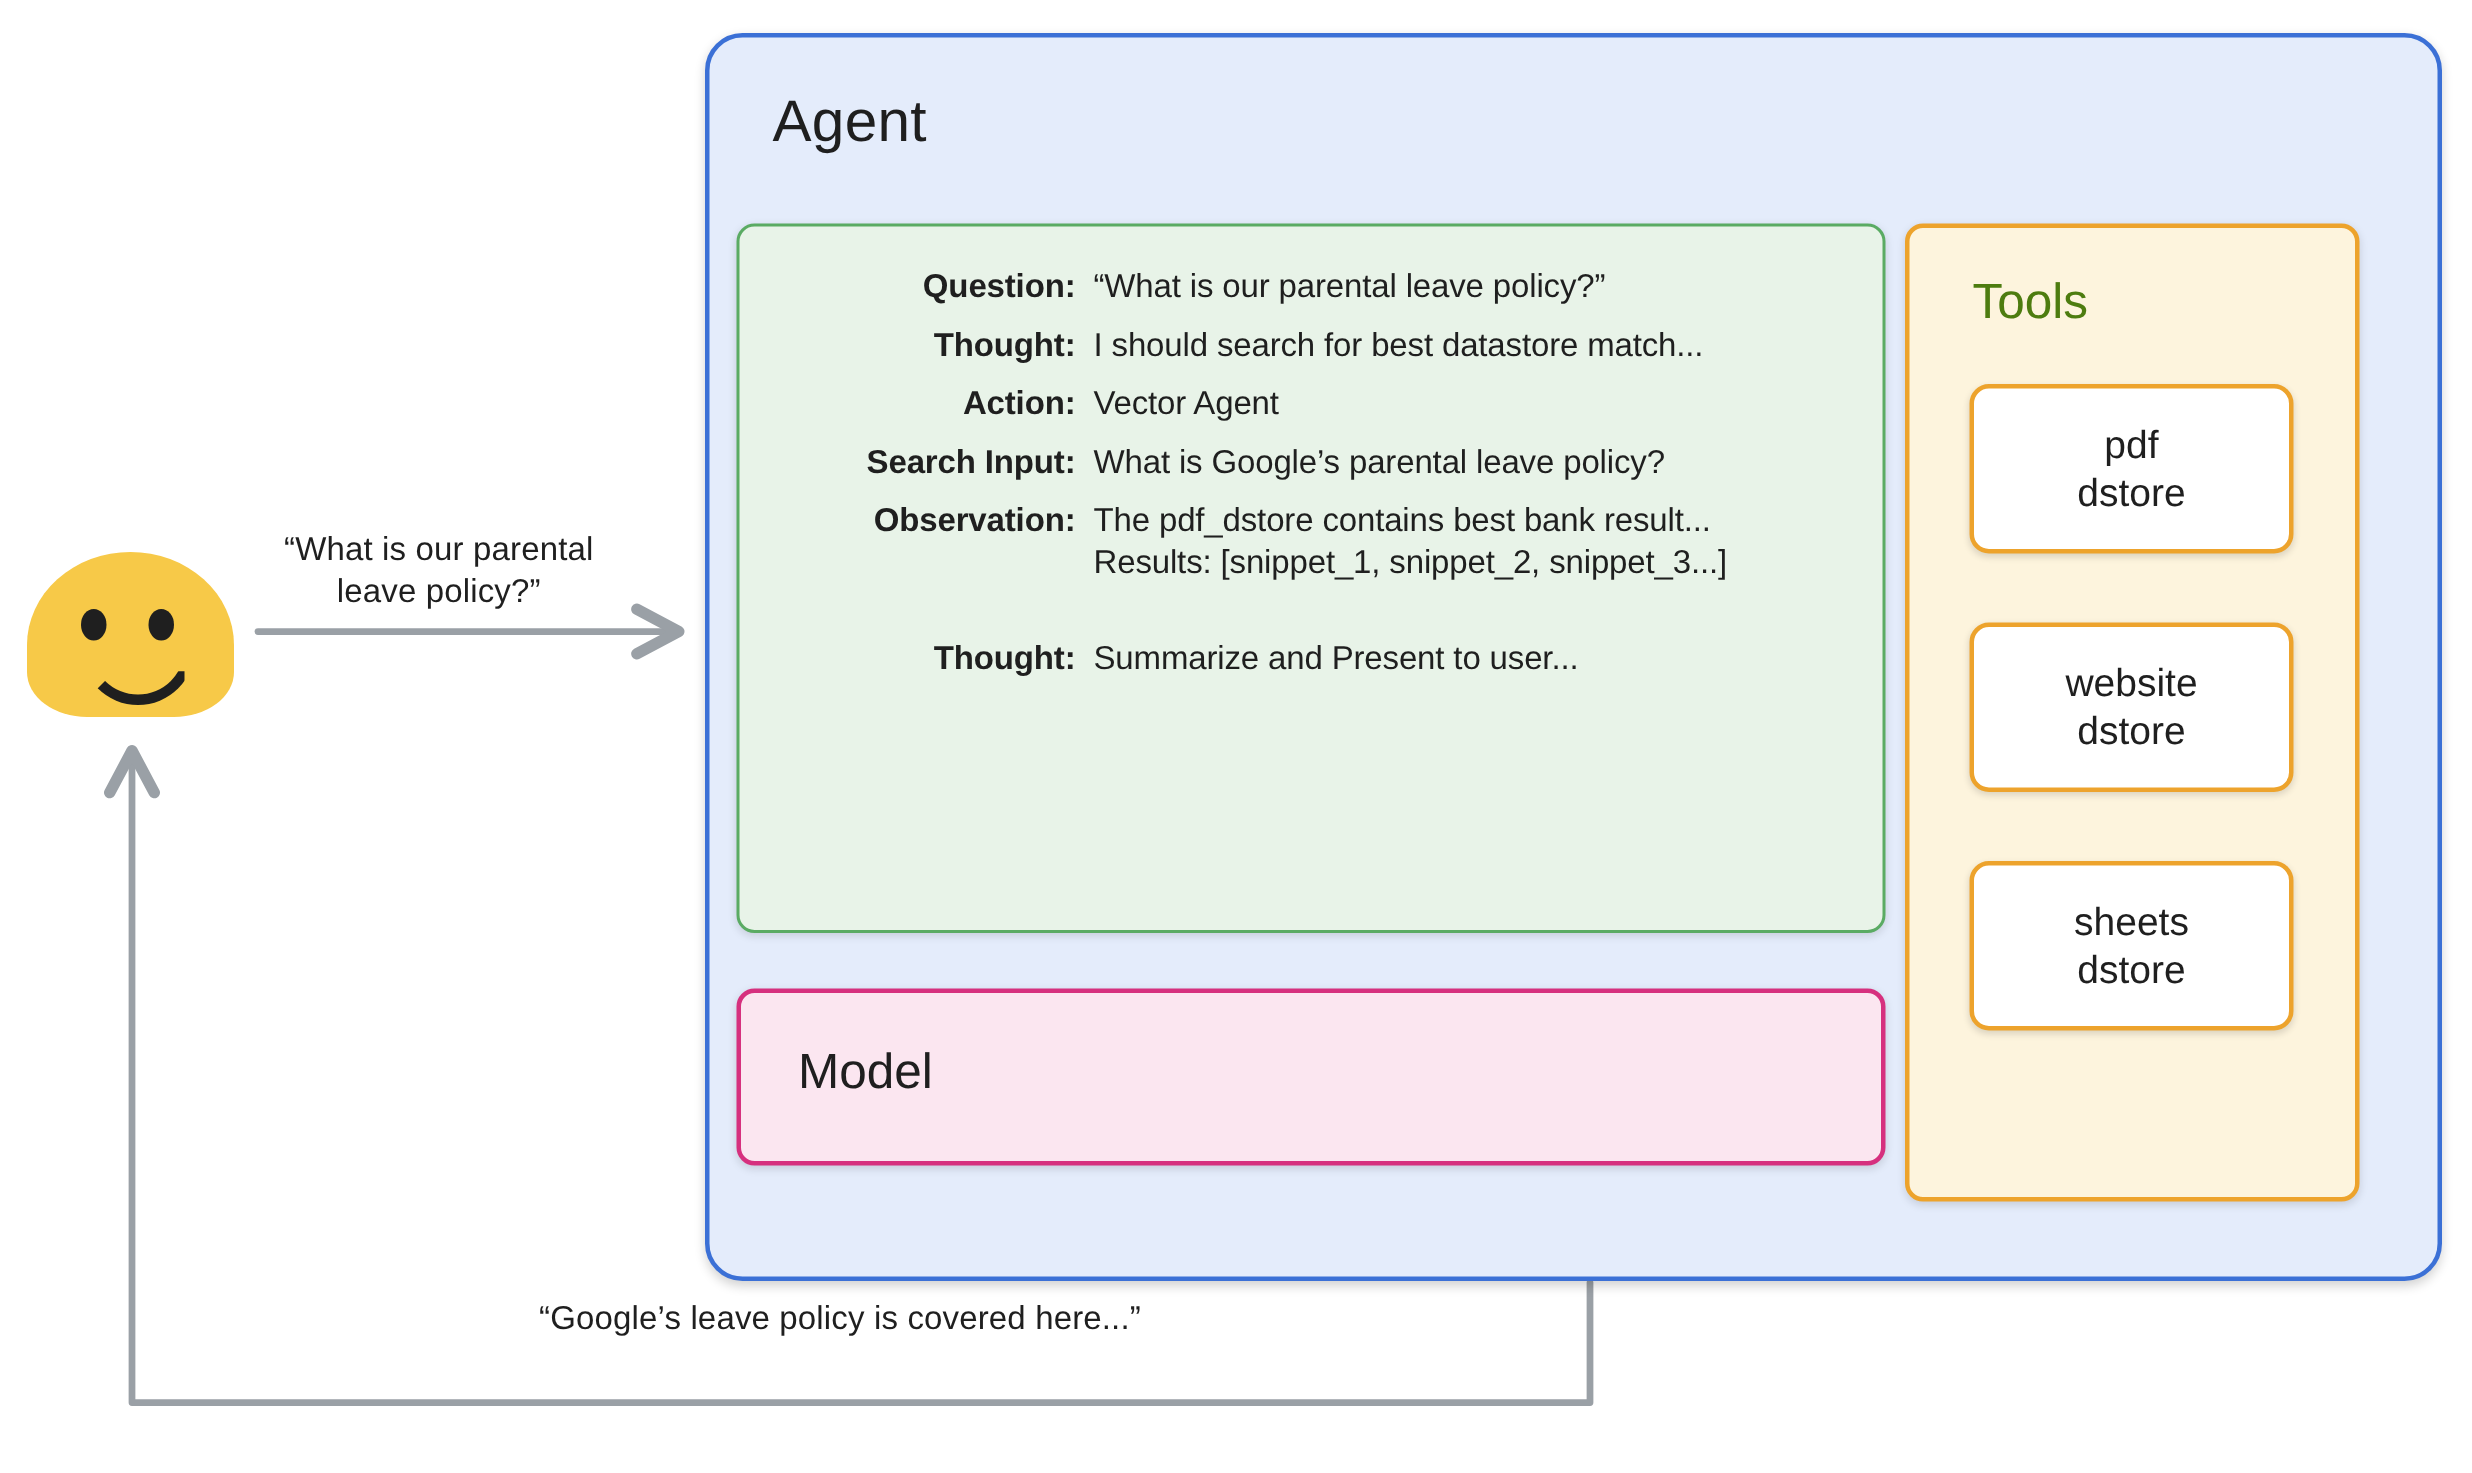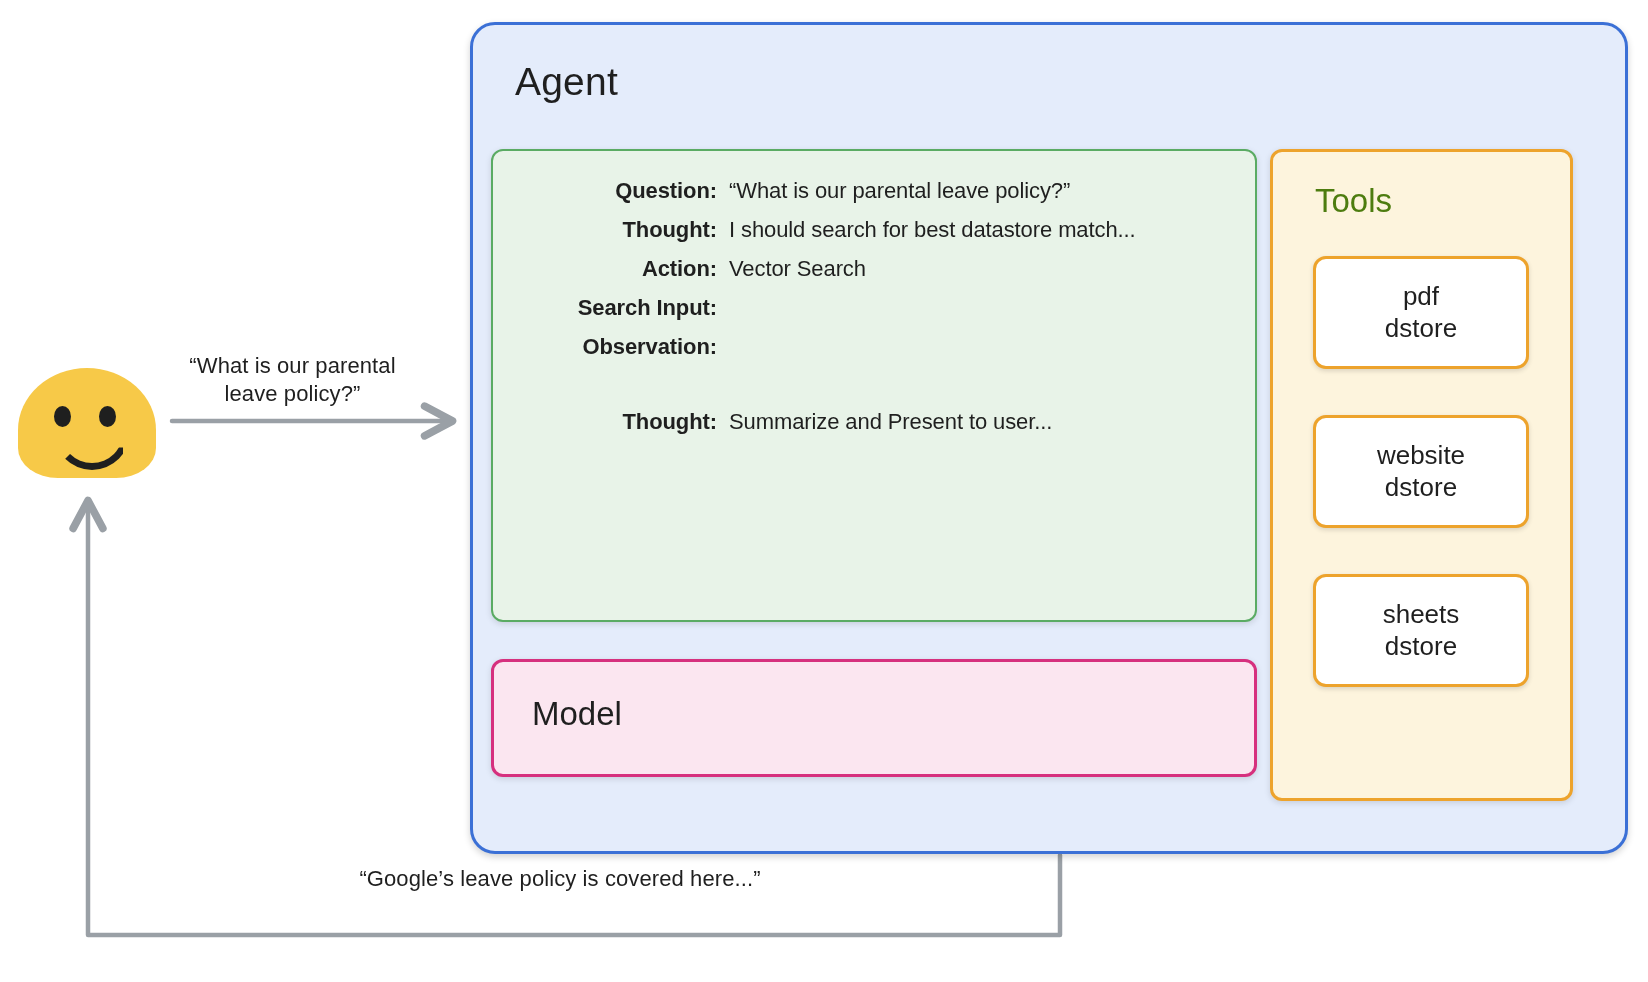--- a/index.html
+++ b/index.html
@@ -149,21 +149,21 @@
     flex: 1;
     padding-left: 12px;
     font-size: 22px;
     color: #1f1f1f;
     letter-spacing: -.1px;
   }
   .react-row .val .sub {
     display: block;
     margin-top: 2px;
   }
-  .react-row.gap { margin-bottom: 49px; }
+  .react-row.gap { margin-bottom: 38px; }
 
   
   #model-box {
     position: absolute;
     left: 18px;
     top: 634px;
     width: 766px;
     height: 118px;
     box-sizing: border-box;
     background: #fbe6f0;
@@ -274,29 +274,34 @@
           <div class="val">“What is our parental leave policy?”</div>
         </div>
 
         <div class="react-row">
           <div class="key">Thought:</div>
           <div class="val">I should search for best datastore match...</div>
         </div>
 
         <div class="react-row">
           <div class="key">Action:</div>
-          <div class="val">Vector Search</div>
+          <div class="val">Vector Agent</div>
         </div>
 
         <div class="react-row">
           <div class="key">Search Input:</div>
+          <div class="val">What is Google’s parental leave policy?</div>
         </div>
 
         <div class="react-row gap">
           <div class="key">Observation:</div>
+          <div class="val">
+            <span>The pdf_dstore contains best bank result...</span>
+            <span class="sub">Results: [snippet_1, snippet_2, snippet_3...]</span>
+          </div>
         </div>
 
         <div class="react-row">
           <div class="key">Thought:</div>
           <div class="val">Summarize and Present to user...</div>
         </div>
 
 
       </div>
     </div>

